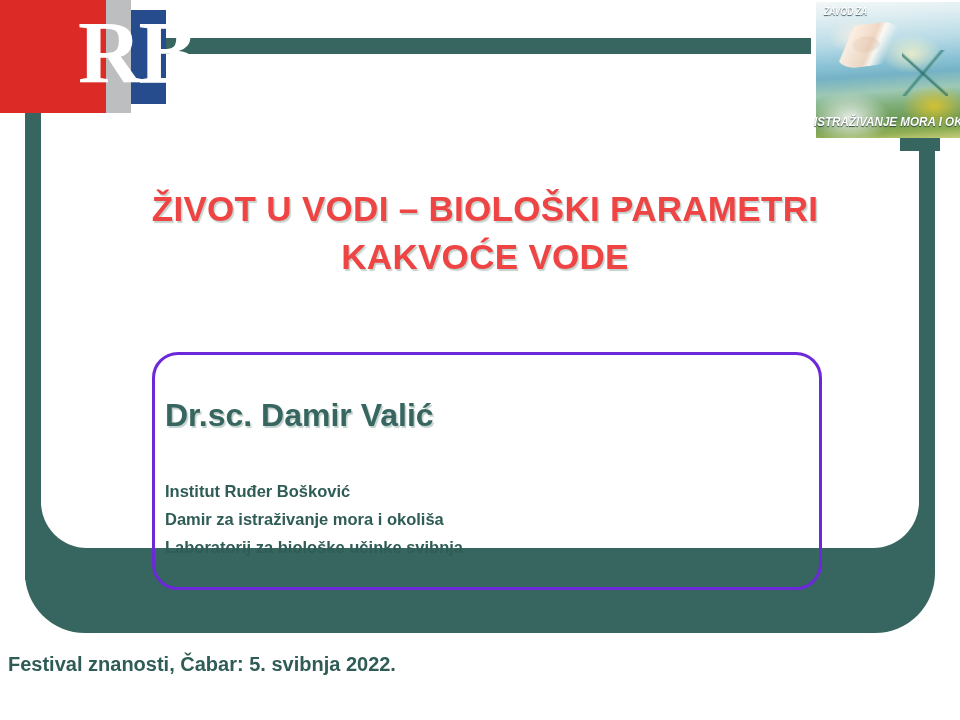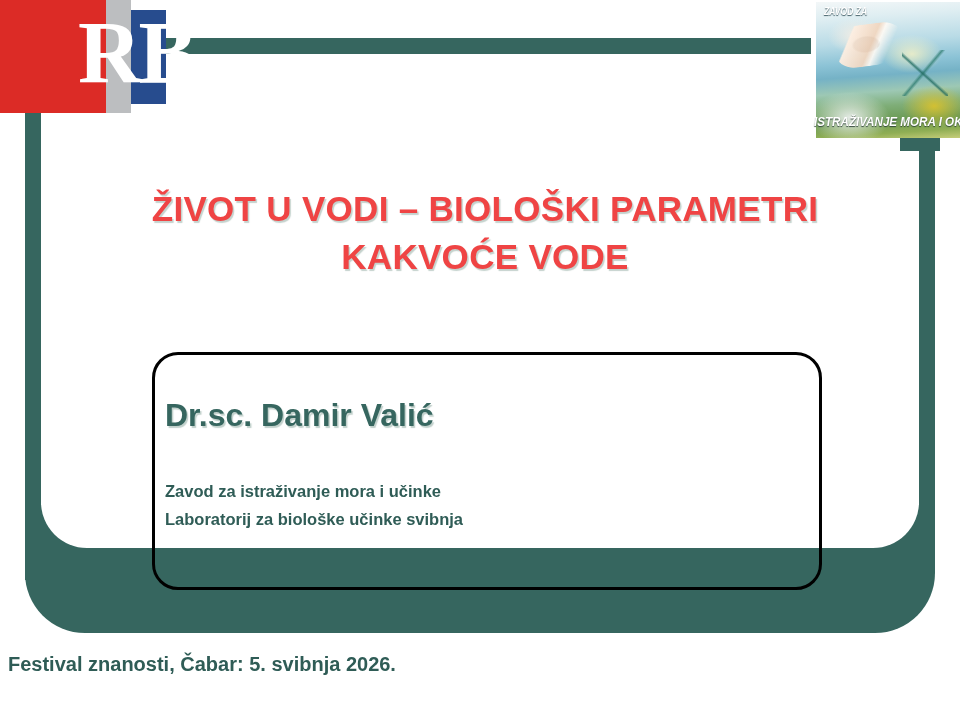--- a/index.html
+++ b/index.html
@@ -116,21 +116,21 @@
     text-align:center;
     font-size:35px; font-weight:bold; line-height:48px;
     color:#ef4444;
     letter-spacing:.3px;
     text-shadow:1.5px 1.5px 1px rgba(190,205,200,.9);
   }
 
   
   #author-box {
     position:absolute; left:152px; top:352px; width:670px; height:238px;
-    border:3px solid #000000;
+    border:3px solid #6d28d9;
     border-radius:26px;
     background:transparent;
   }
   #author-name {
     position:absolute; left:10px; top:42px;
     font-size:32px; font-weight:bold;
     color:#36665F;
     text-shadow:1.5px 1.5px 1px rgba(190,205,200,.95);
   }
   #author-affiliation {
@@ -170,18 +170,19 @@
   </div>
   <div id="zavod-top-text">ZAVOD ZA</div>
   <div id="zavod-bottom-text">ISTRAŽIVANJE MORA I OKOLIŠA</div>
 </div>
 
 <div id="slide-title">ŽIVOT U VODI – BIOLOŠKI PARAMETRI KAKVOĆE VODE</div>
 
 <div id="author-box">
   <div id="author-name">Dr.sc. Damir Valić</div>
   <div id="author-affiliation">
-      <div>Zavod za istraživanje mora i učinke</div>
+      <div>Institut Ruđer Bošković</div>
+      <div>Damir za istraživanje mora i okoliša</div>
       <div>Laboratorij za biološke učinke svibnja</div>
     </div>
 </div>
 
-<div id="footer-text">Festival znanosti, Čabar: 5. svibnja 2026.</div>
+<div id="footer-text">Festival znanosti, Čabar: 5. svibnja 2022.</div>
 
 </body></html>

